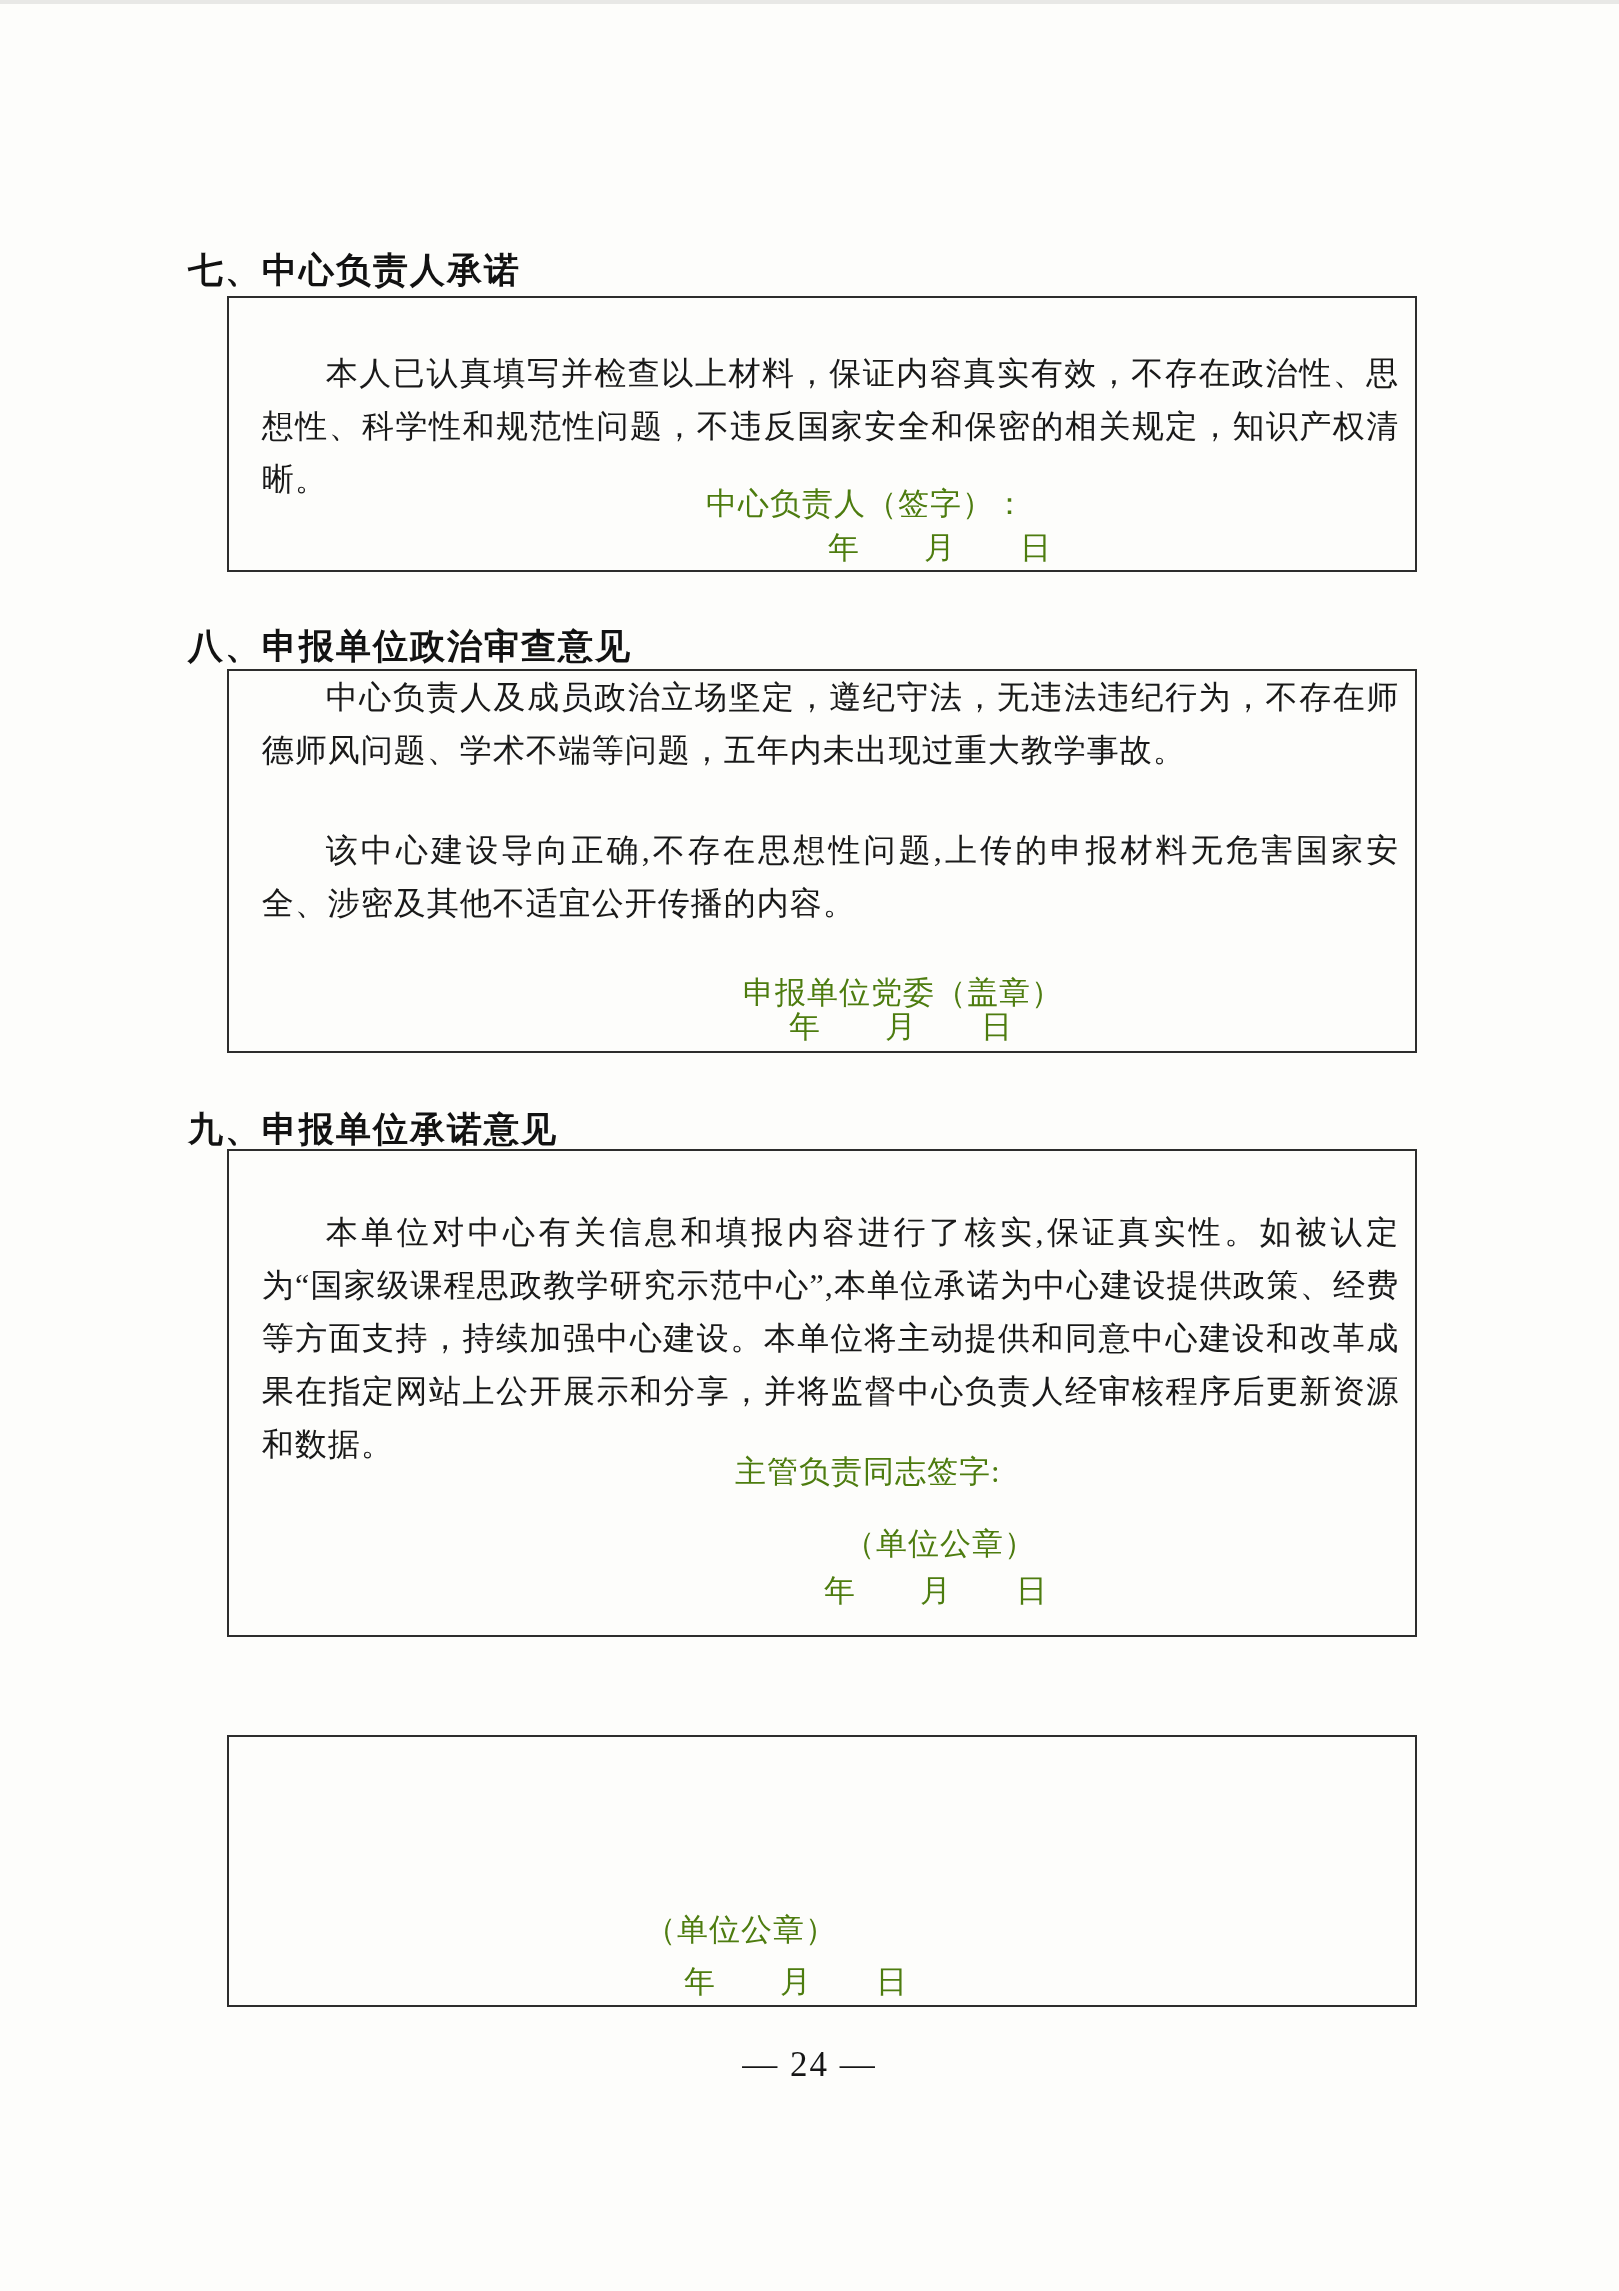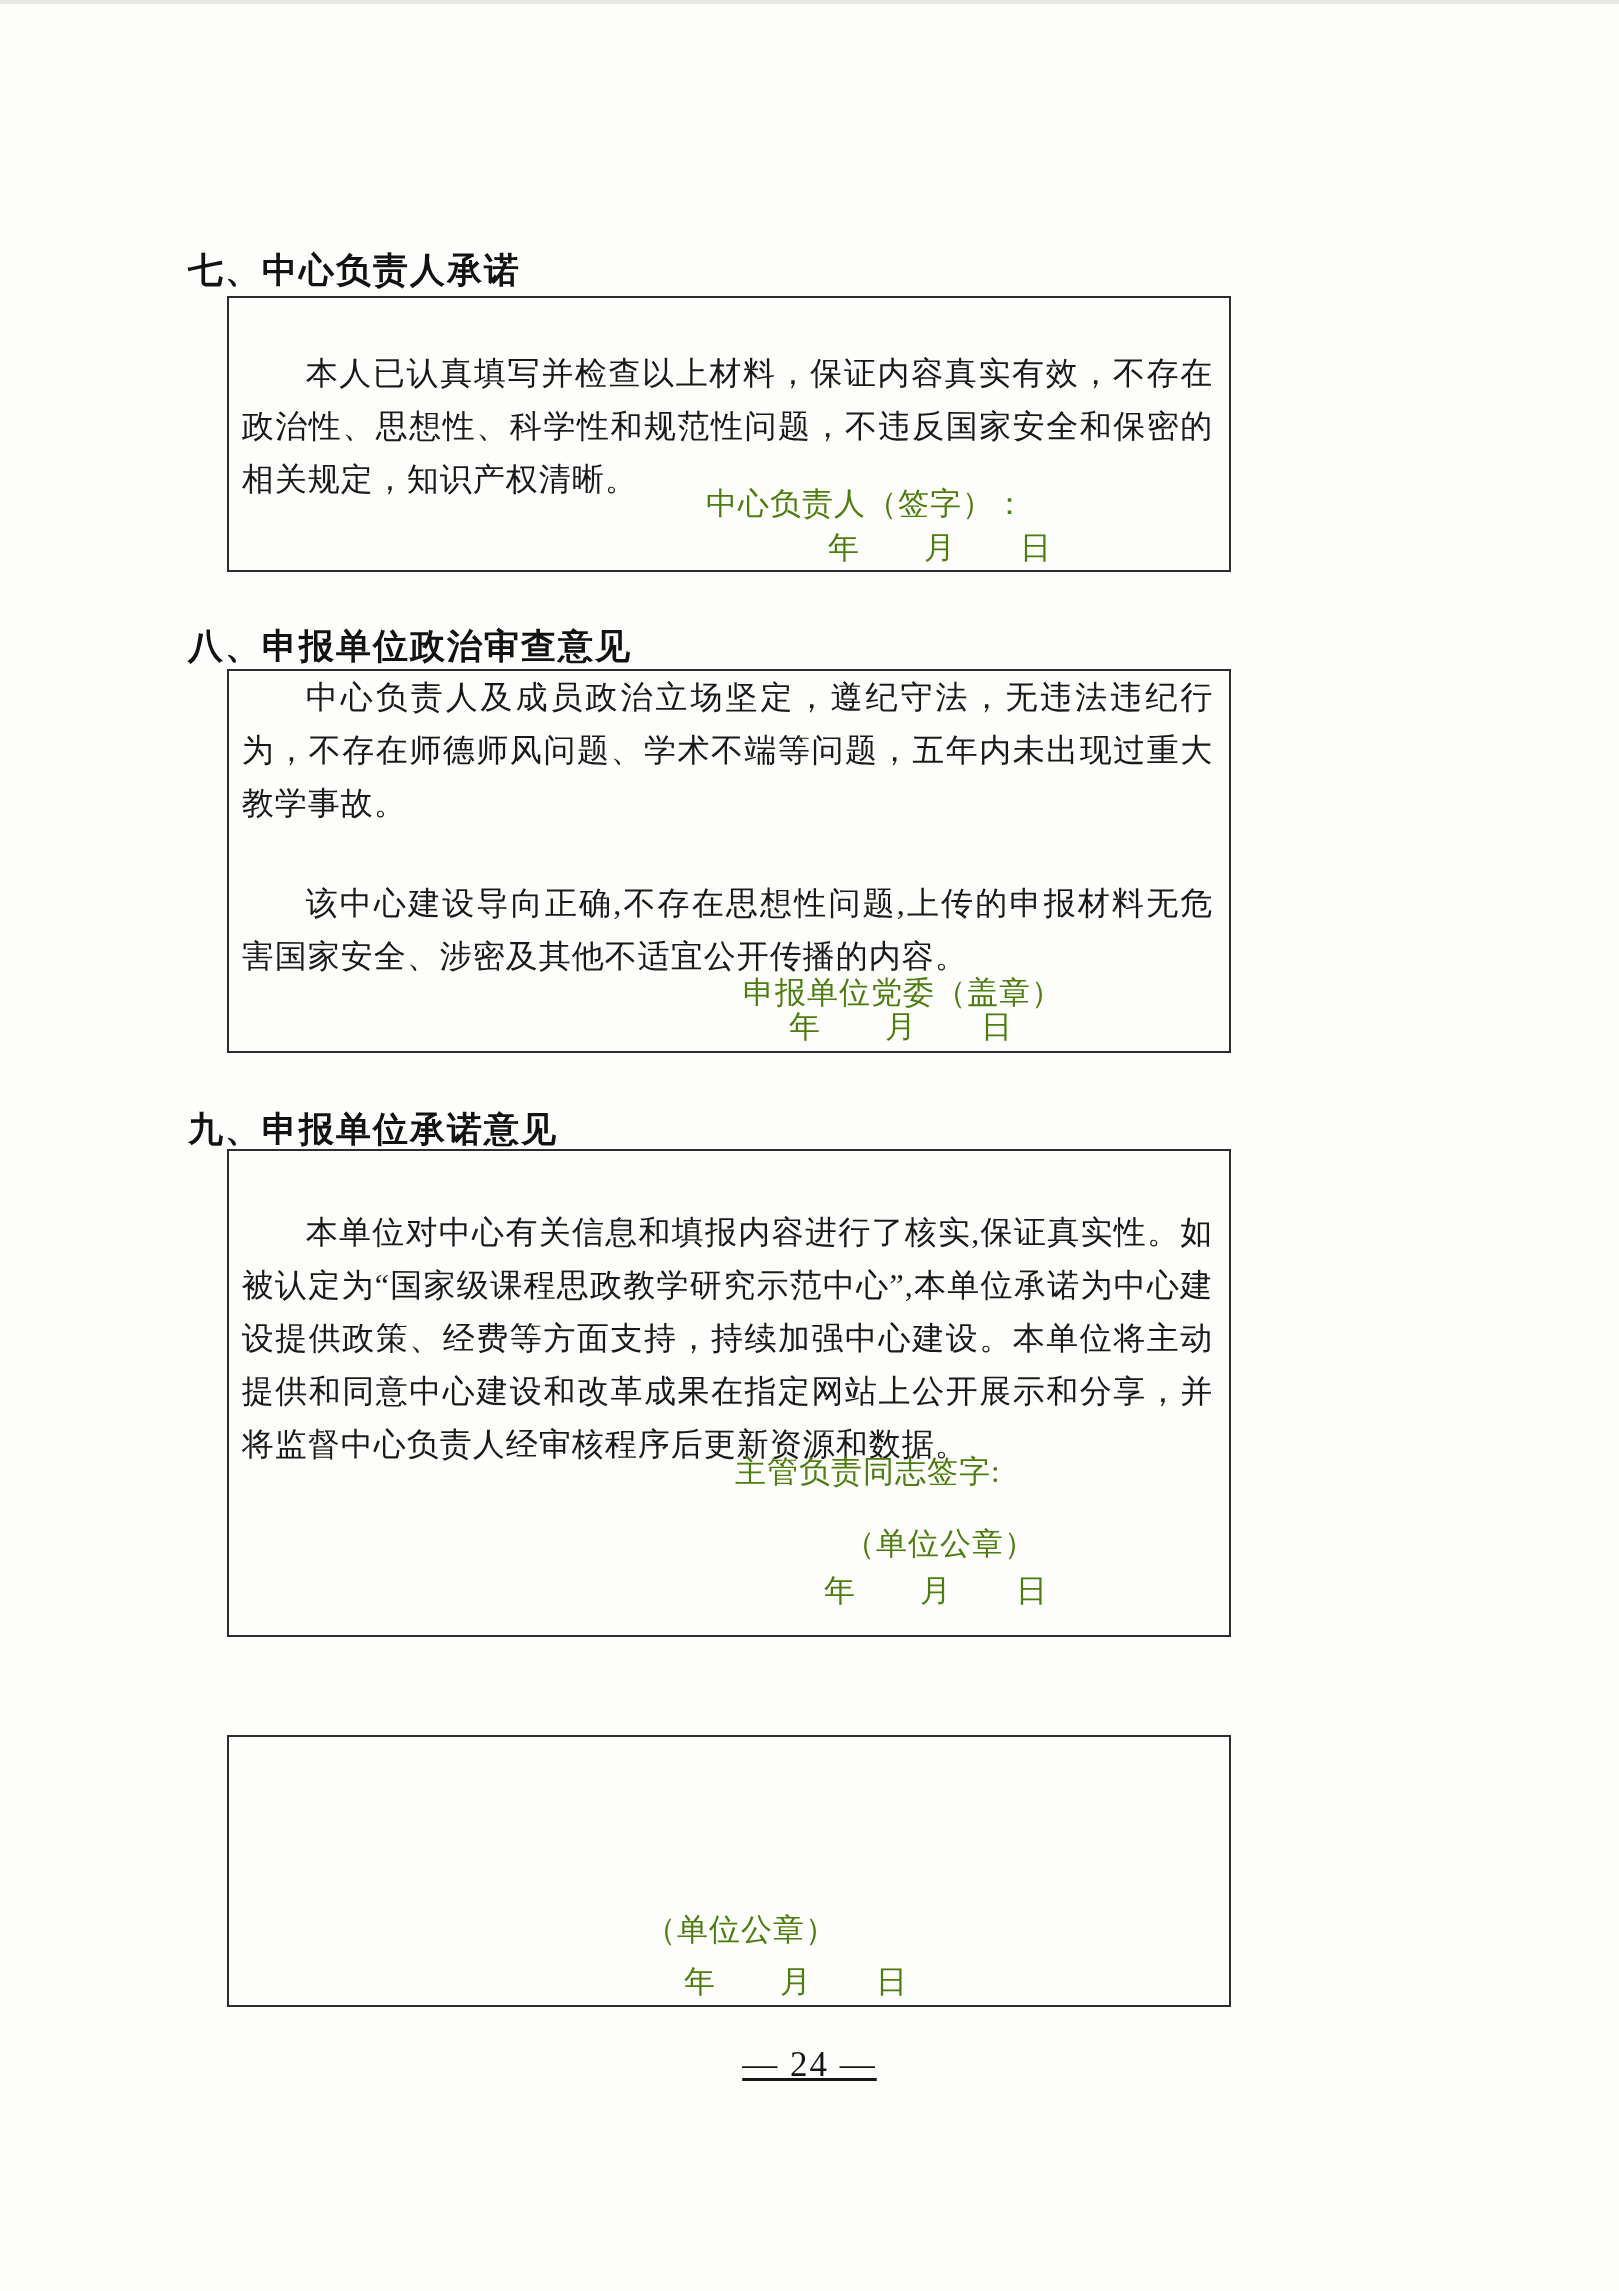--- a/index.html
+++ b/index.html
@@ -24,24 +24,25 @@
     font-weight: 700;
     font-size: 35px;
     line-height: 41px;
     color: #121212;
     letter-spacing: 2px;
     white-space: pre;
   }
   .box {
     position: absolute;
     left: 227px;
-    width: 1004px;
+    width: 1190px;
     border: 2px solid #2d2d2d;
     box-sizing: border-box;
     background: transparent;
+    padding-left: 20px;
   }
   .body-par {
     margin: 0 15.7px 0 12.7px;
     font-size: 32px;
     line-height: 53px;
     letter-spacing: 1px;
     text-align: justify;
     text-indent: 2em;
     color: #191919;
   }
@@ -58,21 +59,20 @@
   .page-number {
     position: absolute;
     top: 2041px;
     left: 0;
     width: 1619px;
     text-align: center;
     font-size: 35px;
     letter-spacing: 2px;
     color: #161616;
     white-space: pre;
-    text-decoration: underline;
   }
 </style>
 </head>
 <body>
 
 <div class="page">
 
   <div class="sec-title" style="top:245px">七、中心负责人承诺</div>
   <div class="box" style="top:292px; height:276px">
     <p class="body-par first">本人已认真填写并检查以上材料，保证内容真实有效，不存在政治性、思想性、科学性和规范性问题，不违反国家安全和保密的相关规定，知识产权清晰。</p>

